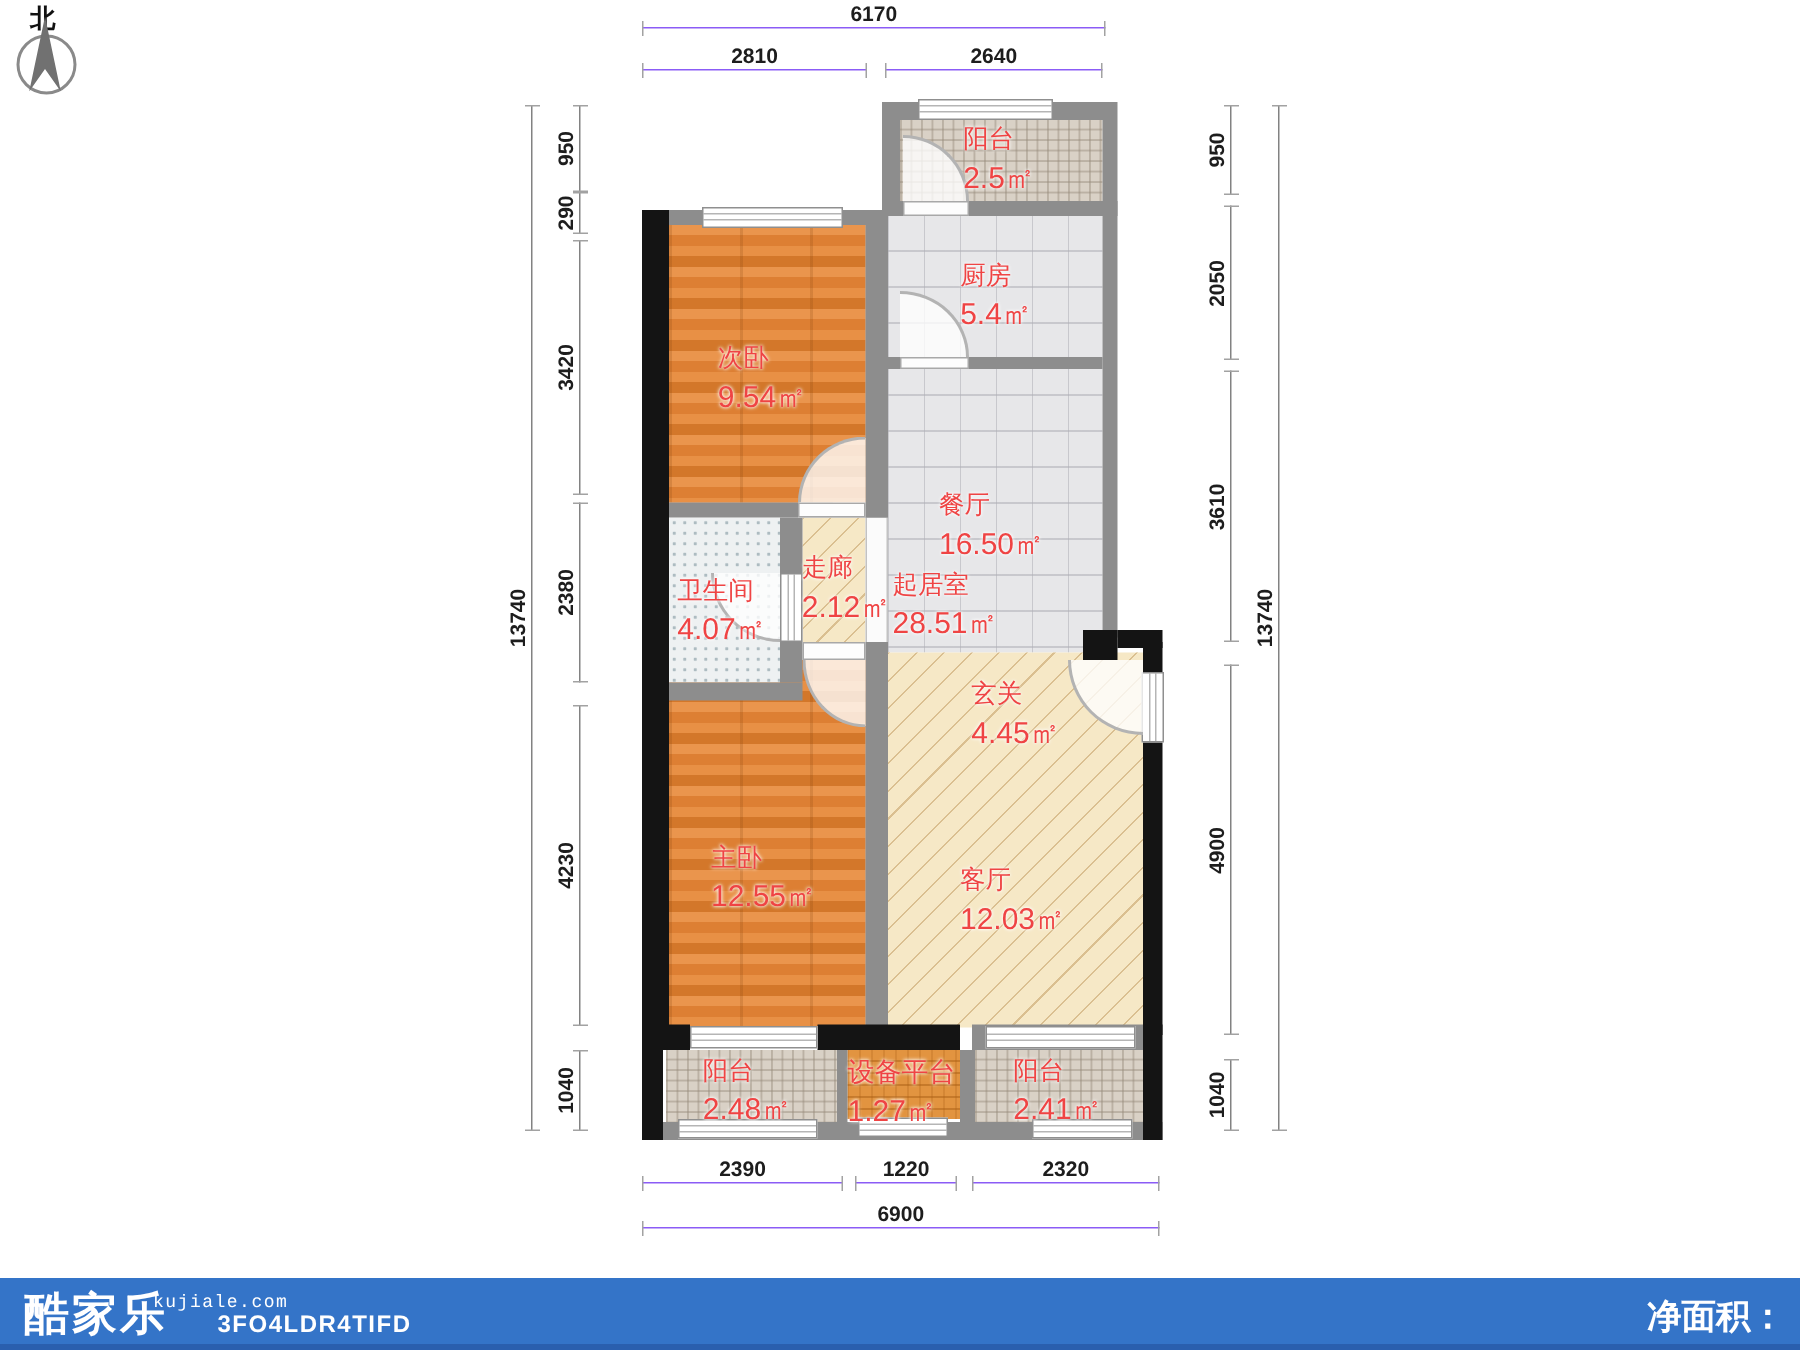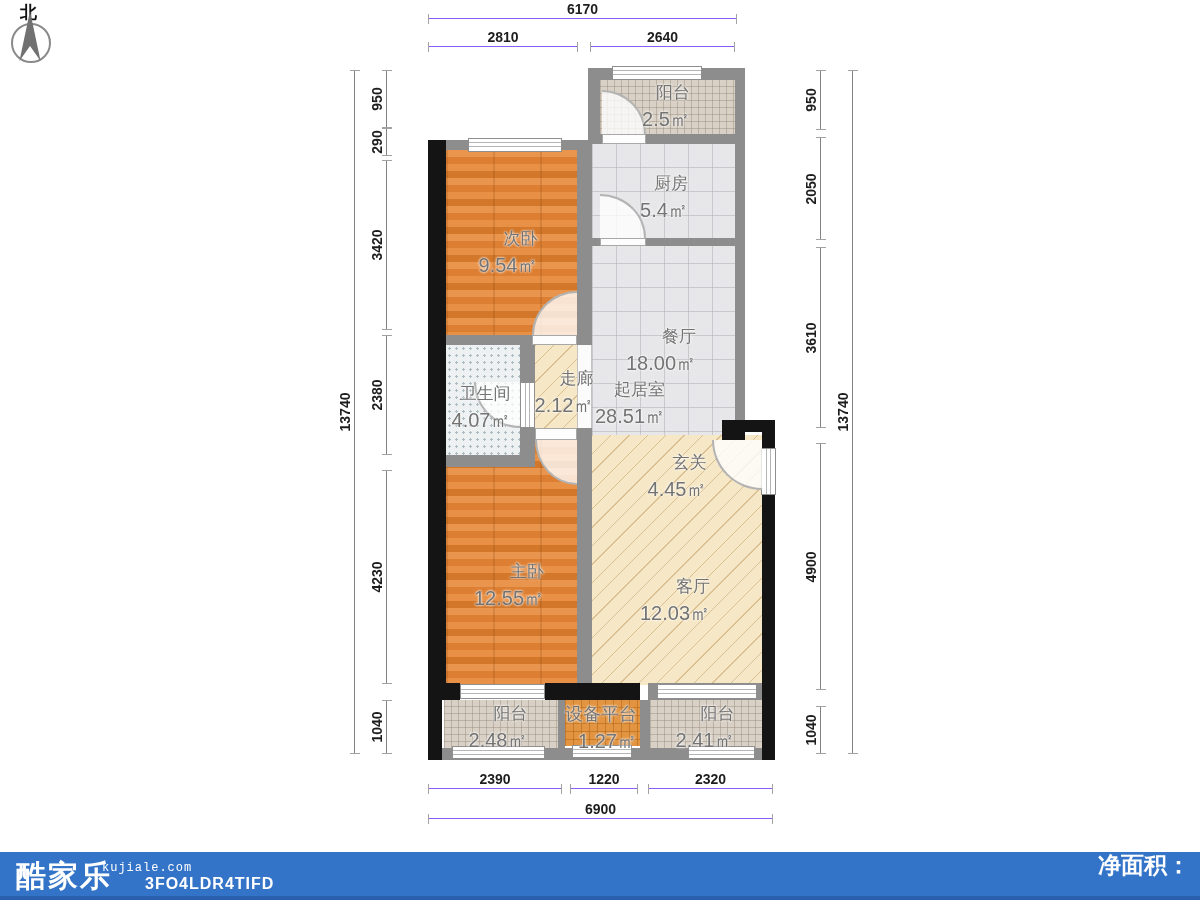--- a/index.html
+++ b/index.html
@@ -40,21 +40,21 @@
   .win-h{background-image:linear-gradient(#b5b5b5,#b5b5b5),linear-gradient(#b5b5b5,#b5b5b5);
          background-size:100% 1px,100% 1px;background-position:0 30%,0 68%;}
   .win-v{background-image:linear-gradient(#b5b5b5,#b5b5b5),linear-gradient(#b5b5b5,#b5b5b5);
          background-size:1px 100%,1px 100%;background-position:30% 0,68% 0;}
   .sill{position:absolute;background:#fdfdfd;border:1px solid #a8a8a8;box-sizing:border-box;}
   .arc{position:absolute;background:rgba(255,255,255,0.78);box-sizing:border-box;}
   .arc-tr{border-top:2px solid #b3b3b3;border-right:2px solid #b3b3b3;border-radius:0 100% 0 0;}
   .arc-tl{border-top:2px solid #b3b3b3;border-left:2px solid #b3b3b3;border-radius:100% 0 0 0;}
   .arc-bl{border-bottom:2px solid #b3b3b3;border-left:2px solid #b3b3b3;border-radius:0 0 0 100%;}
   
-  .rlabel{position:absolute;transform:translate(-50%,-50%);text-align:right;color:#737373;
+  .rlabel{position:absolute;transform:translate(-50%,-50%);text-align:left;color:#ef4444;
           white-space:nowrap;text-shadow:0 0 3px rgba(255,255,255,0.95),0 0 2px rgba(255,255,255,0.95);line-height:1.4;}
   .rlabel .rname{display:block;font-size:17px;}
   .rlabel .rarea{display:block;font-size:20px;}
   
   .dim-h{position:absolute;height:0;border-top:1px solid #8b5cf6;}
   .dim-h::before,.dim-h::after{content:"";position:absolute;top:-5px;width:1px;height:10px;background:#a2a2a2;}
   .dim-h::before{left:0;}
   .dim-h::after{right:0;}
   .dim-v{position:absolute;width:0;border-left:1px solid #828282;}
   .dim-v::before,.dim-v::after{content:"";position:absolute;left:-5px;width:10px;height:1px;background:#a2a2a2;}
@@ -68,21 +68,21 @@
   .compass .north{position:absolute;left:12px;top:1px;font-size:17px;font-weight:700;color:#111;}
   .compass .ring{position:absolute;left:3px;top:23px;width:36px;height:36px;border:2px solid #8a8a8a;border-radius:50%;}
   .compass .needle{position:absolute;left:5px;top:11px;width:34px;height:50px;background:#717171;
                    clip-path:polygon(50% 0%, 81% 100%, 50% 70%, 19% 100%);}
   
   .footer{position:absolute;left:0;top:852px;width:1200px;height:44px;background:#3474c8;color:#fff;}
   .footer-strip{position:absolute;left:0;top:896px;width:1200px;height:4px;background:#2a5fae;}
   .f-logo{position:absolute;left:16px;top:4px;font-size:30px;font-weight:700;letter-spacing:2px;}
   .f-site{position:absolute;left:102px;top:9px;font-size:12px;letter-spacing:1px;font-family:"Liberation Mono","DejaVu Sans Mono",monospace;}
   .f-code{position:absolute;left:145px;top:23px;font-size:16px;font-weight:700;letter-spacing:1px;}
-  .f-net{position:absolute;right:10px;bottom:15px;display:flex;align-items:baseline;}
+  .f-net{position:absolute;right:10px;bottom:3px;display:flex;align-items:baseline;}
   .f-net .nlab{font-size:23px;font-weight:700;}
   .f-net .nval{font-size:31px;font-weight:700;}
 </style>
 </head>
 <body>
 
 <div class="page">
 
   <div class="compass">
     <span class="north">北</span>
@@ -156,21 +156,21 @@
   <div class="rlabel" style="left:664px;top:198px">
     <span class="rname">厨房</span>
     <span class="rarea">5.4㎡</span>
   </div>
   <div class="rlabel" style="left:508px;top:253px">
     <span class="rname">次卧</span>
     <span class="rarea">9.54㎡</span>
   </div>
   <div class="rlabel" style="left:661px;top:351px">
     <span class="rname">餐厅</span>
-    <span class="rarea">18.00㎡</span>
+    <span class="rarea">16.50㎡</span>
   </div>
   <div class="rlabel" style="left:630px;top:404px">
     <span class="rname">起居室</span>
     <span class="rarea">28.51㎡</span>
   </div>
   <div class="rlabel" style="left:564px;top:393px">
     <span class="rname">走廊</span>
     <span class="rarea">2.12㎡</span>
   </div>
   <div class="rlabel" style="left:481px;top:408px">

